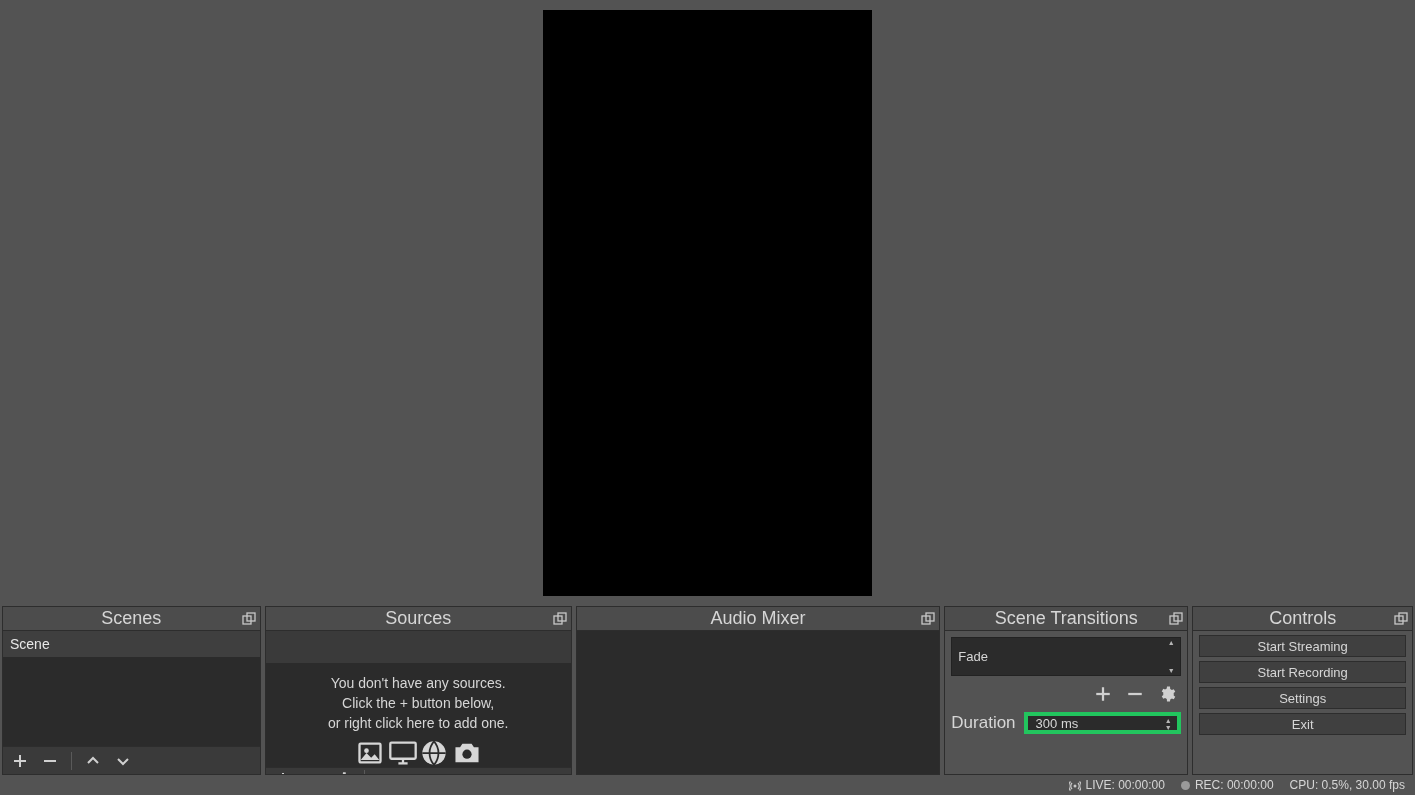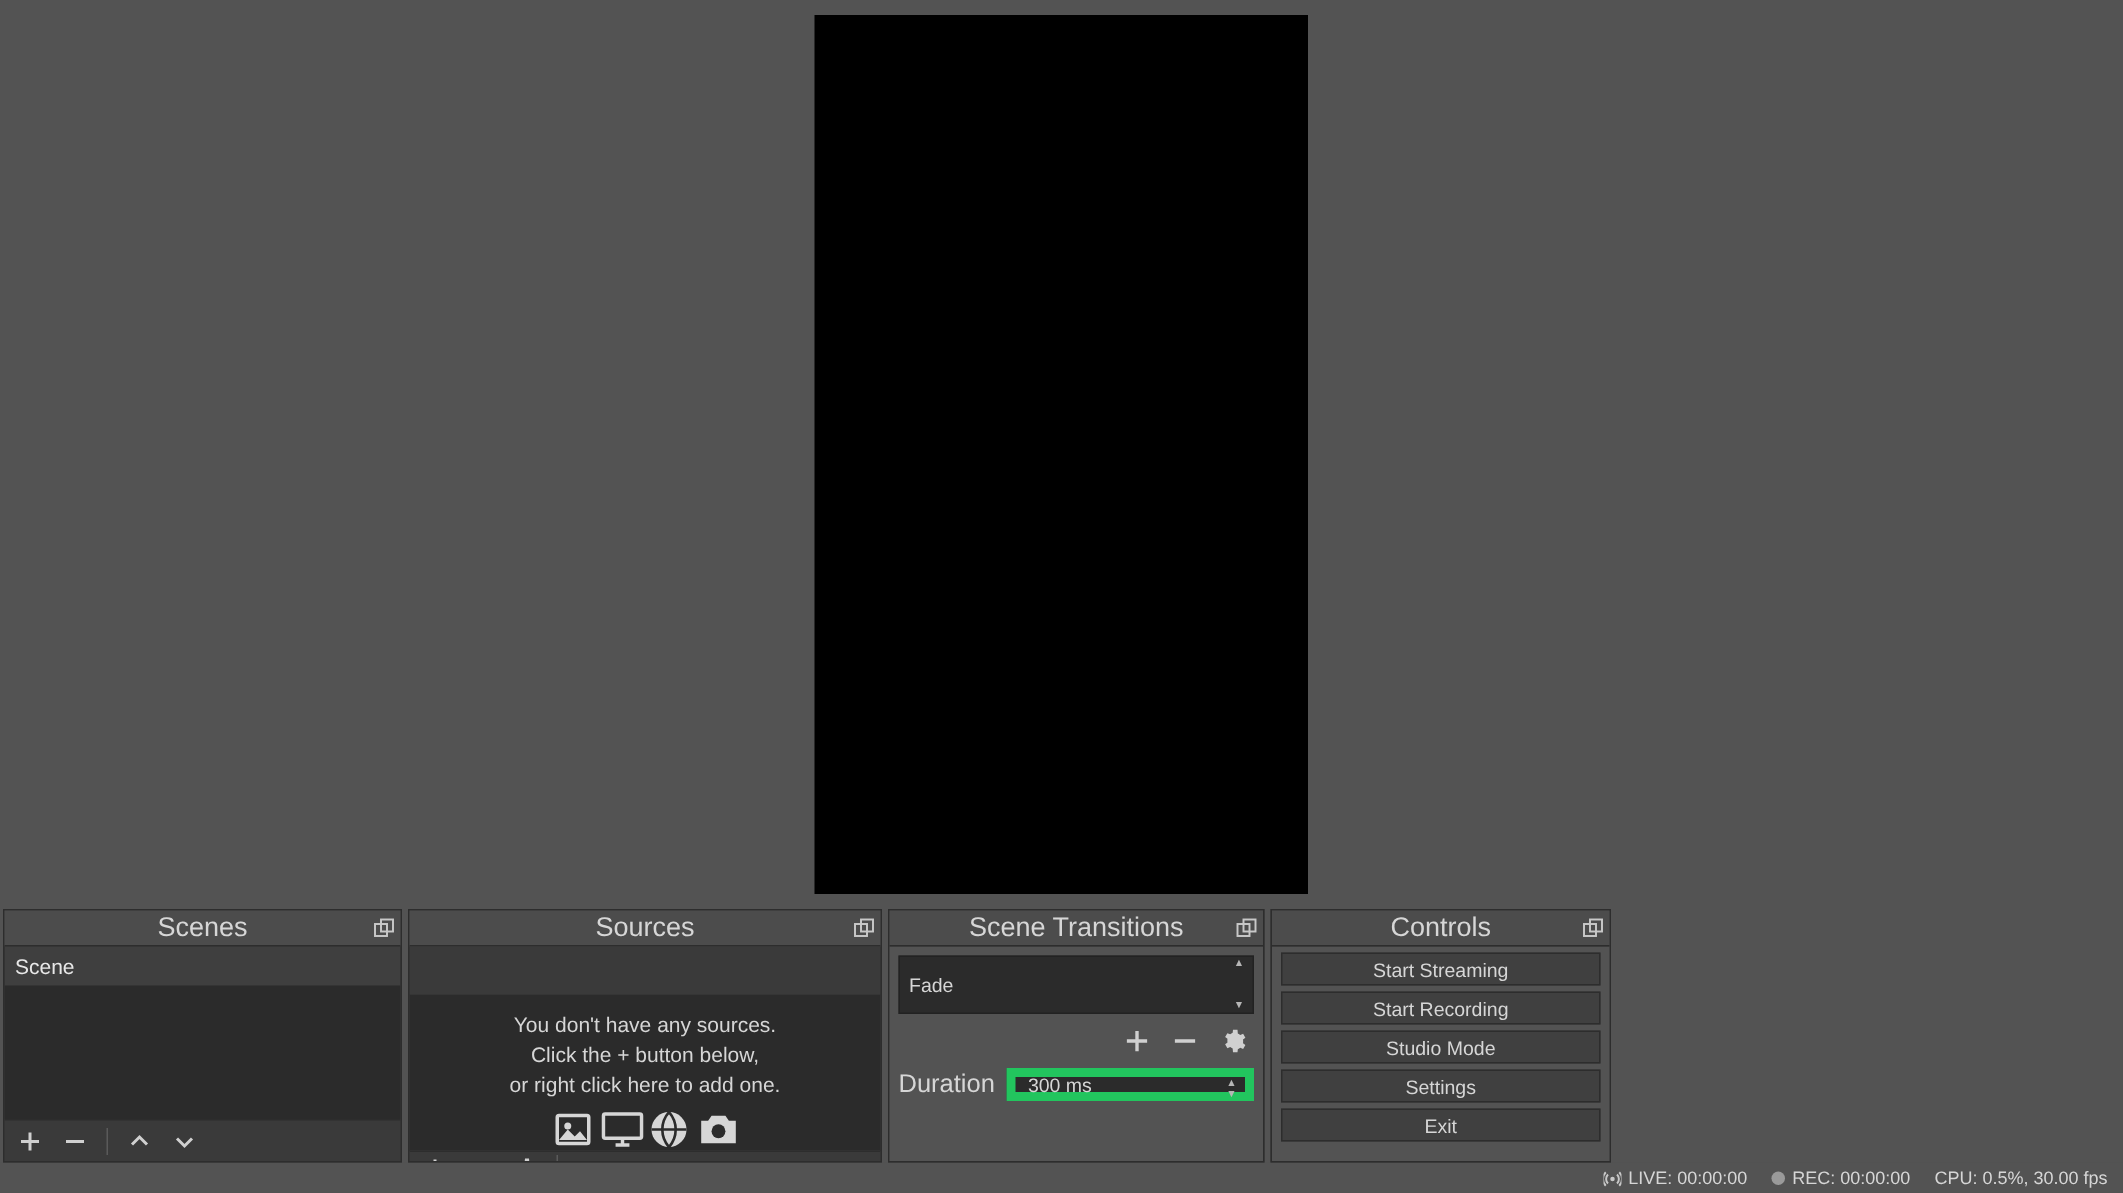--- a/index.html
+++ b/index.html
@@ -206,21 +206,21 @@
   .dur-row {
     display: flex;
     align-items: center;
     gap: 8px;
   }
   .dur-label { font-size: 17px; color: #d6d6d6; }
   .spinbox {
     flex: 1;
     height: 22px;
     background: #2b2b2b;
-    border: 6px solid #22c55e;
+    border: 4px solid #22c55e;
     display: flex;
     align-items: center;
     padding: 0 18px 0 8px;
     position: relative;
     color: #d6d6d6;
     font-size: 13px;
   }
 
   
   .controls { width: 227px; }
@@ -381,20 +381,35 @@
         </div>
         <div class="tb-btn">
           <svg width="16" height="16" viewBox="0 0 16 16" stroke="#d0d0d0" stroke-width="2" fill="none">
               <polyline points="3,6 8,11 13,6"></polyline>
             </svg>
         </div>
       </div>
     </div>
   </div>
 
+  <div class="dock mixer">
+    <div class="dock-header">
+      <span>Audio Mixer</span>
+      <div class="dock-popout">
+        <svg width="14" height="14" viewBox="0 0 14 14" stroke="#c8c8c8" fill="none" stroke-width="1.3">
+          <rect x="1" y="4" width="8" height="8"></rect>
+            <rect x="5" y="1" width="8" height="8"></rect>
+        </svg>
+      </div>
+    </div>
+    <div class="dock-body mixer-body">
+      <div class="mixer-content"></div>
+      <div class="mixer-scroll"></div>
+    </div>
+  </div>
 
   <div class="dock transitions">
     <div class="dock-header">
       <span>Scene Transitions</span>
       <div class="dock-popout">
         <svg width="14" height="14" viewBox="0 0 14 14" stroke="#c8c8c8" fill="none" stroke-width="1.3">
           <rect x="1" y="4" width="8" height="8"></rect>
             <rect x="5" y="1" width="8" height="8"></rect>
         </svg>
       </div>
@@ -444,21 +459,20 @@
       <div class="dock-popout">
         <svg width="14" height="14" viewBox="0 0 14 14" stroke="#c8c8c8" fill="none" stroke-width="1.3">
           <rect x="1" y="4" width="8" height="8"></rect>
             <rect x="5" y="1" width="8" height="8"></rect>
         </svg>
       </div>
     </div>
     <div class="controls-body">
       <div class="ctl-btn">Start Streaming</div>
       <div class="ctl-btn">Start Recording</div>
-      <div class="ctl-btn">Studio Mode</div>
       <div class="ctl-btn">Settings</div>
       <div class="ctl-btn">Exit</div>
     </div>
   </div>
 
 </div>
 
 <div class="statusbar">
   <div class="st-item">
     <span class="liveicon">

